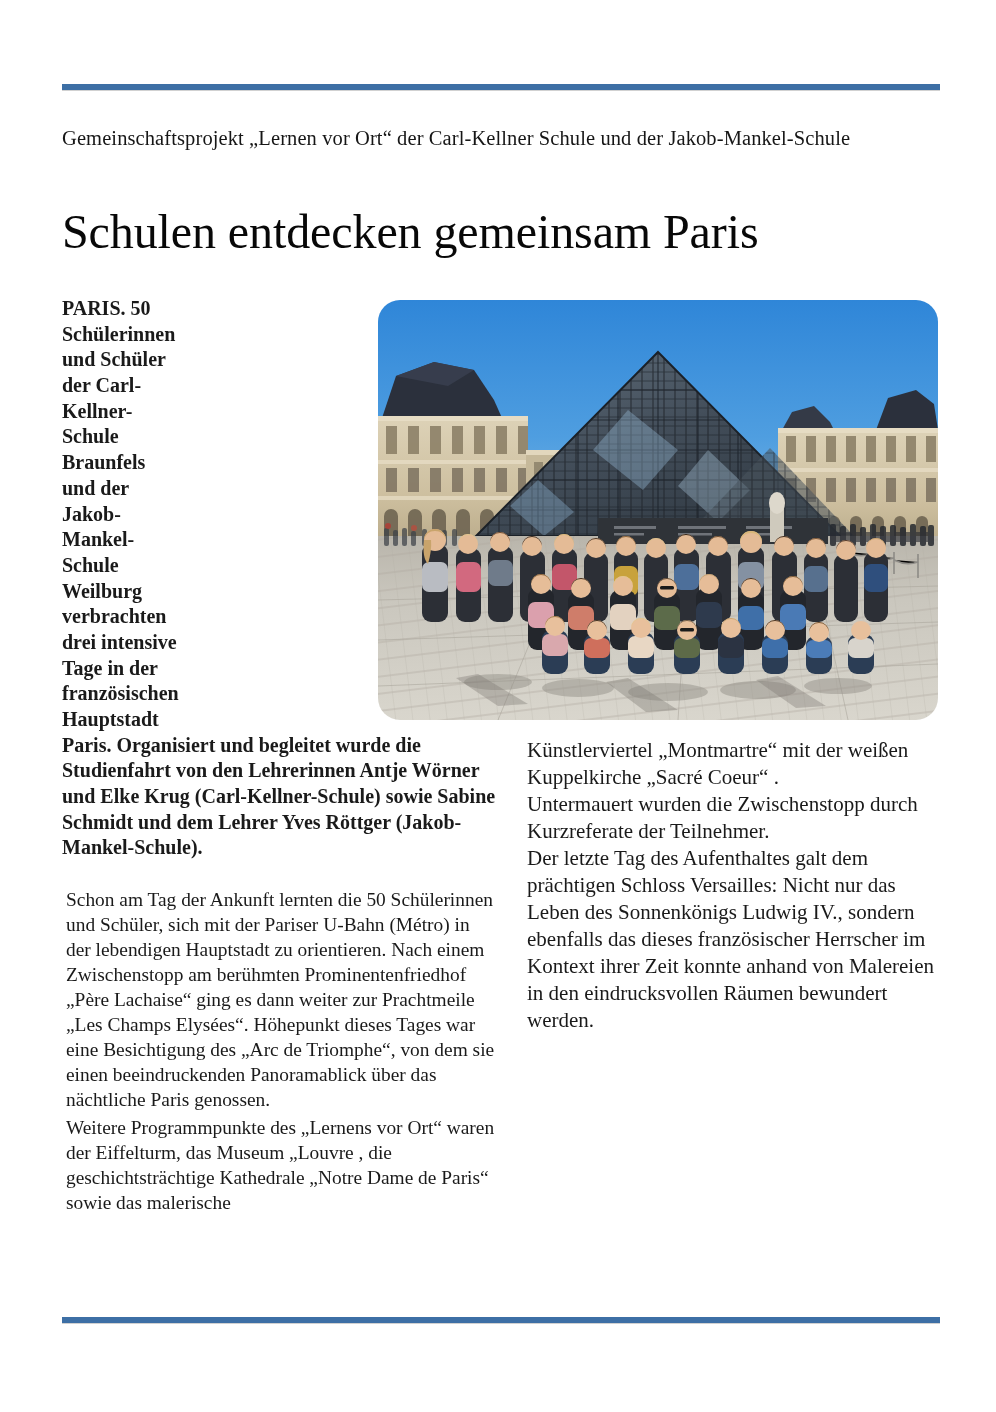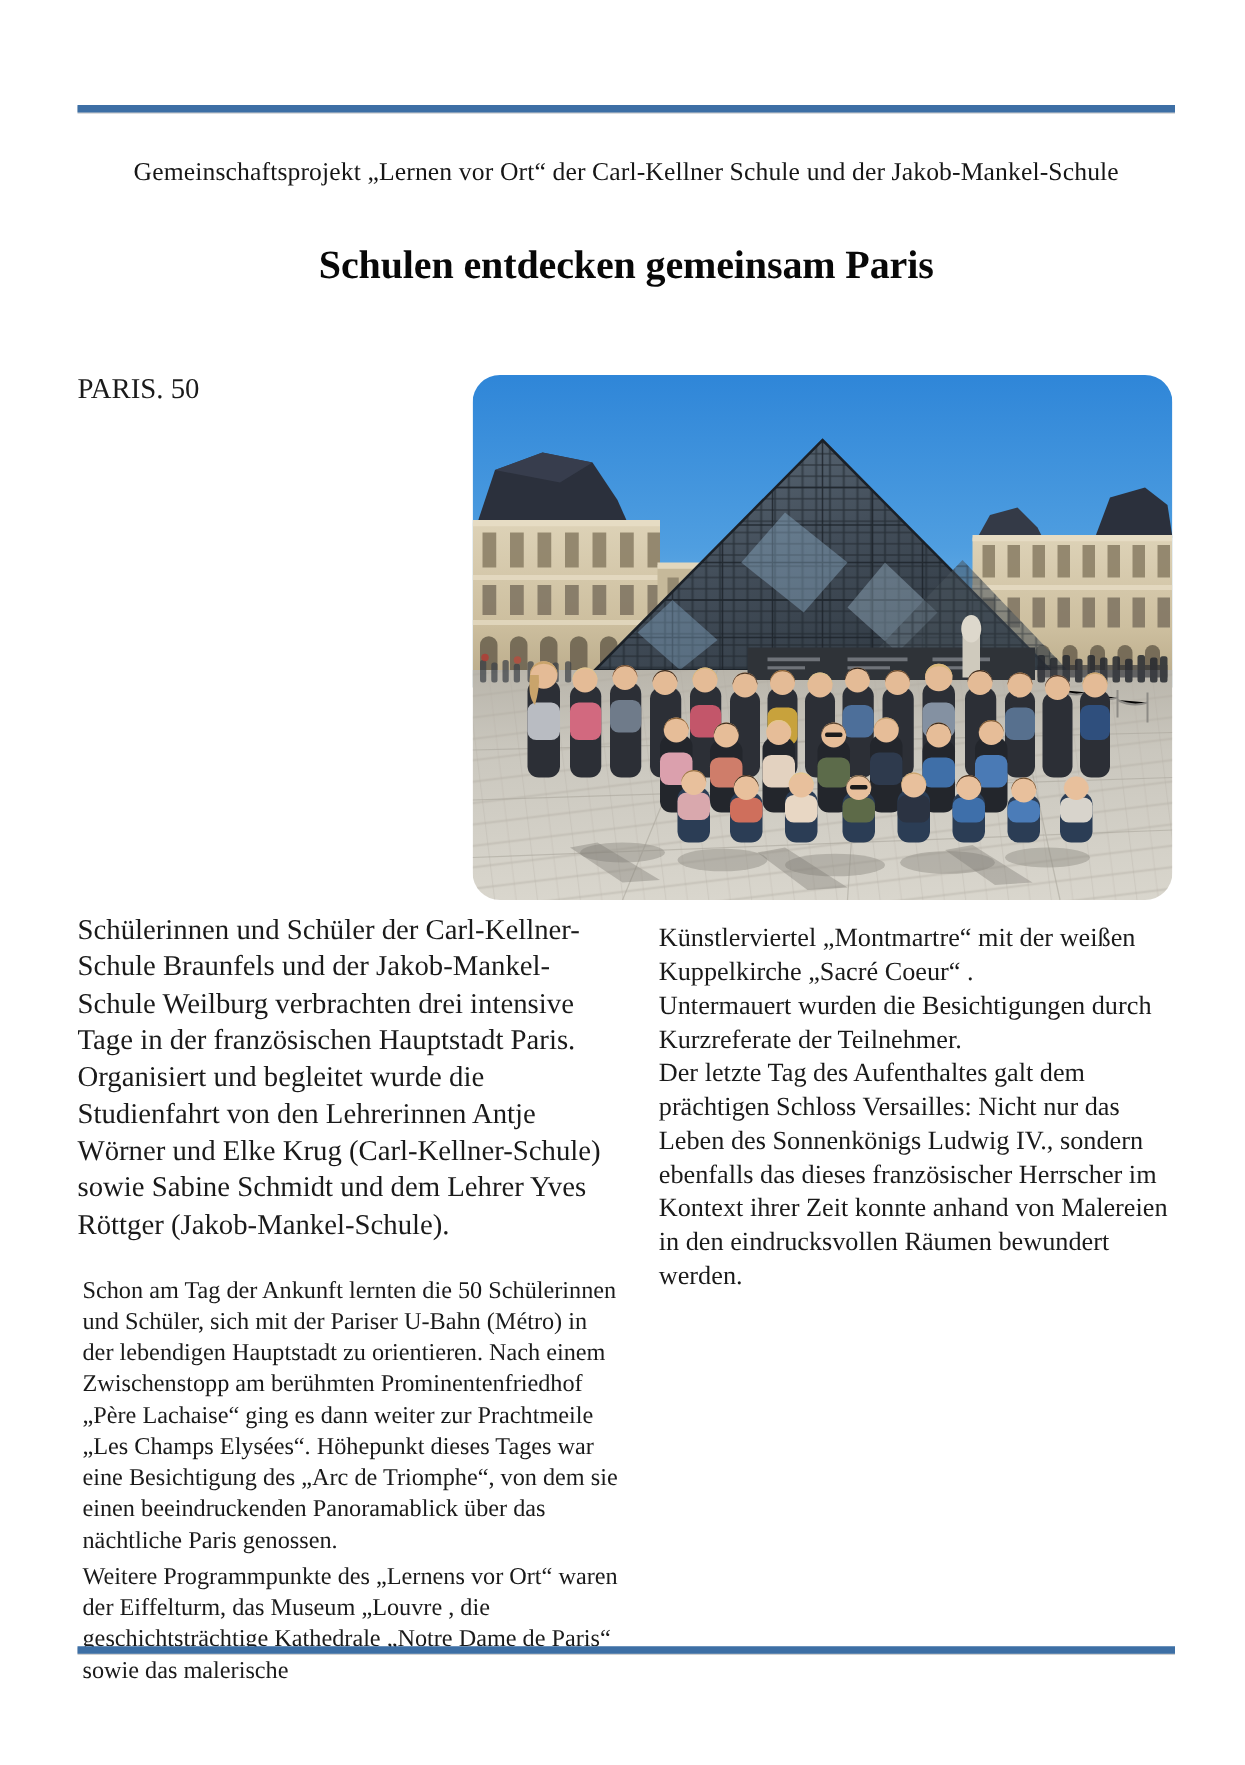--- a/index.html
+++ b/index.html
@@ -34,35 +34,34 @@
   }
   .rule.top { top: 84px; }
   .rule.bottom { top: 1317px; }
 
   
   .kicker {
     position: absolute;
     top: 127px;
     left: 62px;
     width: 878px;
-    text-align: center;
     font-size: 20.5px;
     letter-spacing: 0.1px;
     color: #161616;
     white-space: nowrap;
     font-family: Liberation Serif, serif;
   }
   .headline {
     position: absolute;
     top: 172px;
     left: 62px;
     width: 878px;
-    text-align: center;
-    font-size: 32px;
-    font-weight: bold;
+    text-align: left;
+    font-size: 48px;
+    font-weight: normal;
     letter-spacing: -0.1px;
     color: #080808;
   }
 
   
   .photo {
     position: absolute;
     left: 378px;
     top: 300px;
     width: 560px;
@@ -95,22 +94,22 @@
 
   
   .wrap-spacer {
     float: right;
     width: 322px;
     height: 432px;
     shape-outside: inset(0);
   }
 
   .lead {
-    font-weight: normal;
-    font-size: 23px;
+    font-weight: bold;
+    font-size: 20px;
     line-height: 1.285;
     margin: 0;
   }
   .body-p {
     margin: 4px;
   }
   .gap { height: 23px; }
 
   .col-right p { margin: 0; }
 </style>
@@ -519,19 +518,19 @@
   <div class="col-left">
     <div class="wrap-spacer"></div>
     <p class="lead">PARIS. 50 Schülerinnen und Schüler der Carl-Kellner-Schule Braunfels und der Jakob-Mankel-Schule Weilburg verbrachten drei intensive Tage in der französischen Hauptstadt Paris. Organisiert und begleitet wurde die Studienfahrt von den Lehrerinnen Antje Wörner und Elke Krug (Carl-Kellner-Schule) sowie Sabine Schmidt und dem Lehrer Yves Röttger  (Jakob-Mankel-Schule).</p>
     <div class="gap"></div>
     <p class="body-p">Schon am Tag der Ankunft lernten die 50 Schülerinnen und Schüler, sich  mit der Pariser U-Bahn (Métro) in der lebendigen Hauptstadt zu orientieren. Nach einem Zwischenstopp am berühmten Prominentenfriedhof „Père Lachaise“ ging es dann weiter zur Prachtmeile „Les Champs Elysées“. Höhepunkt dieses Tages war eine Besichtigung des „Arc de Triomphe“, von dem sie einen beeindruckenden Panoramablick über das nächtliche Paris genossen.</p>
     <p class="body-p">Weitere Programmpunkte des „Lernens vor Ort“ waren der Eiffelturm, das Museum „Louvre , die  geschichtsträchtige Kathedrale „Notre Dame de Paris“  sowie das malerische</p>
   </div>
 
   <div class="col-right">
     <p>Künstlerviertel „Montmartre“ mit der weißen Kuppelkirche „Sacré Coeur“ .</p>
-    <p>Untermauert wurden die Besichtigungen durch Kurzreferate der Teilnehmer.</p>
+    <p>Untermauert wurden die Zwischenstopp durch Kurzreferate der Teilnehmer.</p>
     <p>Der letzte Tag des Aufenthaltes galt dem prächtigen Schloss Versailles: Nicht nur das Leben des Sonnenkönigs Ludwig IV., sondern ebenfalls das dieses französischer Herrscher im Kontext ihrer Zeit konnte anhand von Malereien in den eindrucksvollen Räumen bewundert werden.</p>
   </div>
 
   <div class="rule bottom"></div>
 
 </div>
 
 </body></html>

